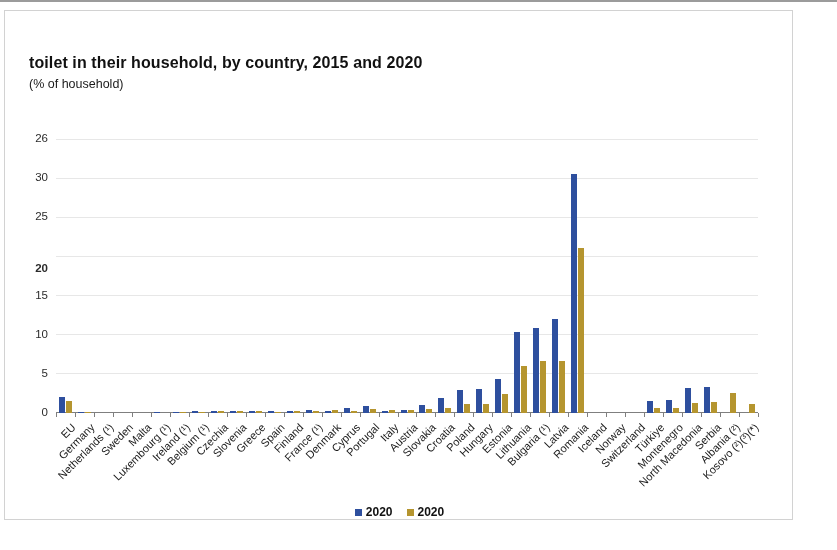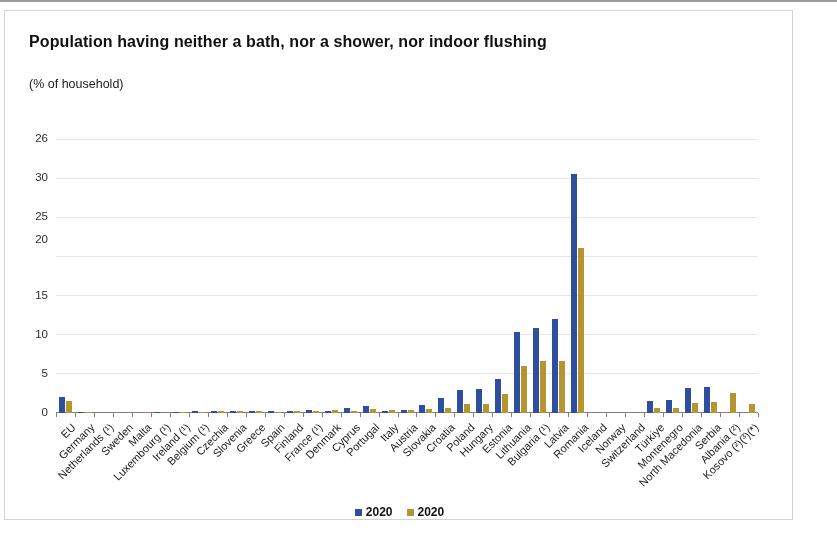--- a/index.html
+++ b/index.html
@@ -40,34 +40,35 @@
   .swatch{width:7px;height:7px;display:inline-block;}
   .legend-label{font-size:12px;font-weight:600;color:#111;}
 </style>
 </head>
 <body>
 
 <div class="top-edge"></div>
 
 <div class="panel">
   <div class="title">
-    <span>Population having neither a bath, nor a shower, nor indoor flushing</span><br>
+    <br>
+    <span>toilet in their household, by country, 2015 and 2020</span>
   </div>
   <div class="subtitle">(% of household)</div>
 
   <div class="plot" id="plot">
       <span class="ylab" style="top: 267px;">0</span>
       <div class="gridline" style="top: 234.357px;"></div>
       <span class="ylab" style="top: 227.857px;">5</span>
       <div class="gridline" style="top: 195.214px;"></div>
       <span class="ylab" style="top: 188.714px;">10</span>
       <div class="gridline" style="top: 156.071px;"></div>
       <span class="ylab" style="top: 149.571px;">15</span>
       <div class="gridline" style="top: 116.929px;"></div>
-      <span class="ylab" style="top: 94px;">20</span>
+      <span class="ylab" style="top: 123px; font-weight: bold;">20</span>
       <div class="gridline" style="top: 77.7857px;"></div>
       <span class="ylab" style="top: 71.2857px;">25</span>
       <div class="gridline" style="top: 38.6429px;"></div>
       <span class="ylab" style="top: 32.1429px;">30</span>
       <div class="gridline" style="top: -0.5px;"></div>
       <span class="ylab" style="top: -7px;">26</span>
       <div class="axis-line"></div>
       <div class="xtick" style="left: 0px;"></div>
       <div class="xtick" style="left: 18.973px;"></div>
       <div class="xtick" style="left: 37.9459px;"></div>

